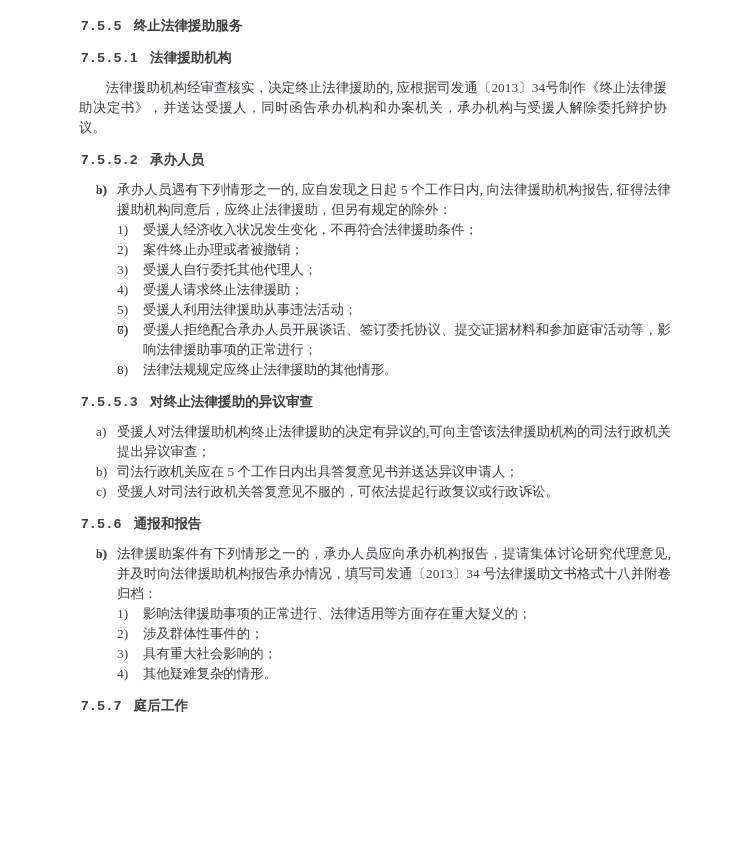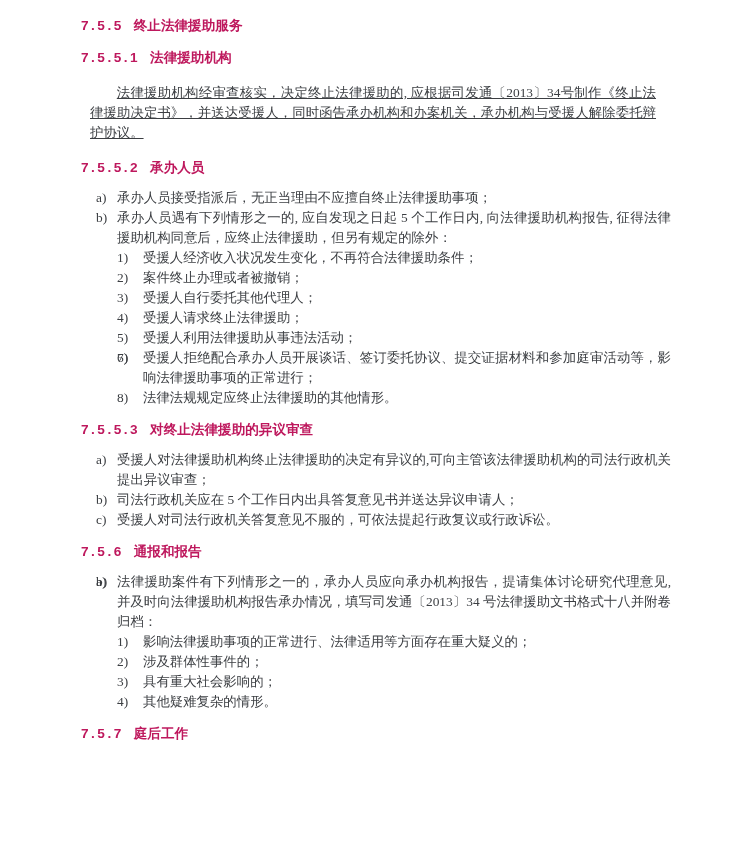--- a/index.html
+++ b/index.html
@@ -23,31 +23,30 @@
     color: #3b3e42;
     font-size: 13.4px;
     line-height: 20px;
   }
   .sec-h {
     display: flex;
     align-items: baseline;
     margin: 12px 0 10px 6px;
     font-family: "Liberation Sans", "DejaVu Sans", sans-serif;
     font-weight: bold;
-    color: #be185d;
+    color: #404040;
     font-size: 13.6px;
     line-height: 20px;
   }
   .sec-h:first-child { margin-top: 0; }
   .sec-h .num { letter-spacing: 2.5px; margin-right: 10px; white-space: nowrap; }
   .para {
     text-indent: 2em;
     text-align: justify;
-    margin: 15px;
-    text-decoration: underline;
+    margin: 4px;
   }
   .intro {
     text-indent: 2em;
     margin: 0;
   }
   .li {
     position: relative;
     padding-left: 42px;
     text-align: justify;
   }
@@ -82,21 +81,20 @@
       <span class="ttl">法律援助机构</span>
     </div>
     <p class="para">法律援助机构经审查核实，决定终止法律援助的, 应根据司发通〔2013〕34号制作《终止法律援助决定书》，并送达受援人，同时函告承办机构和办案机关，承办机构与受援人解除委托辩护协议。</p>
 
     <div class="sec-h">
       <span class="num">7.5.5.2</span>
       <span class="ttl">承办人员</span>
     </div>
     <div class="li">
       <span class="marker">a)</span>
-      <span class="txt">承办人员接受指派后，无正当理由不应擅自终止法律援助事项；</span>
     </div>
     <div class="li">
       <span class="marker">b)</span>
       <span class="txt">承办人员遇有下列情形之一的, 应自发现之日起 5 个工作日内, 向法律援助机构报告, 征得法律援助机构同意后，应终止法律援助，但另有规定的除外：</span>
     </div>
     <div class="li2">
       <span class="marker">1)</span>
       <span class="txt">受援人经济收入状况发生变化，不再符合法律援助条件；</span>
     </div>
     <div class="li2">

